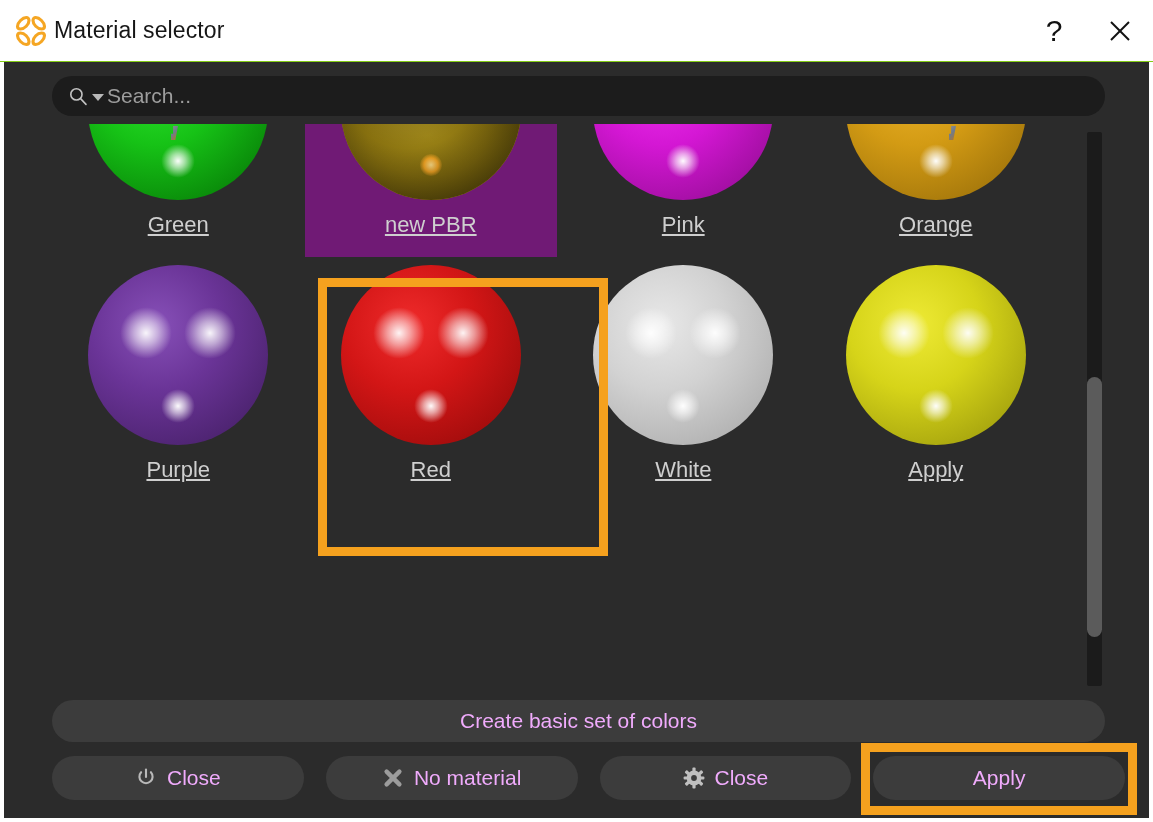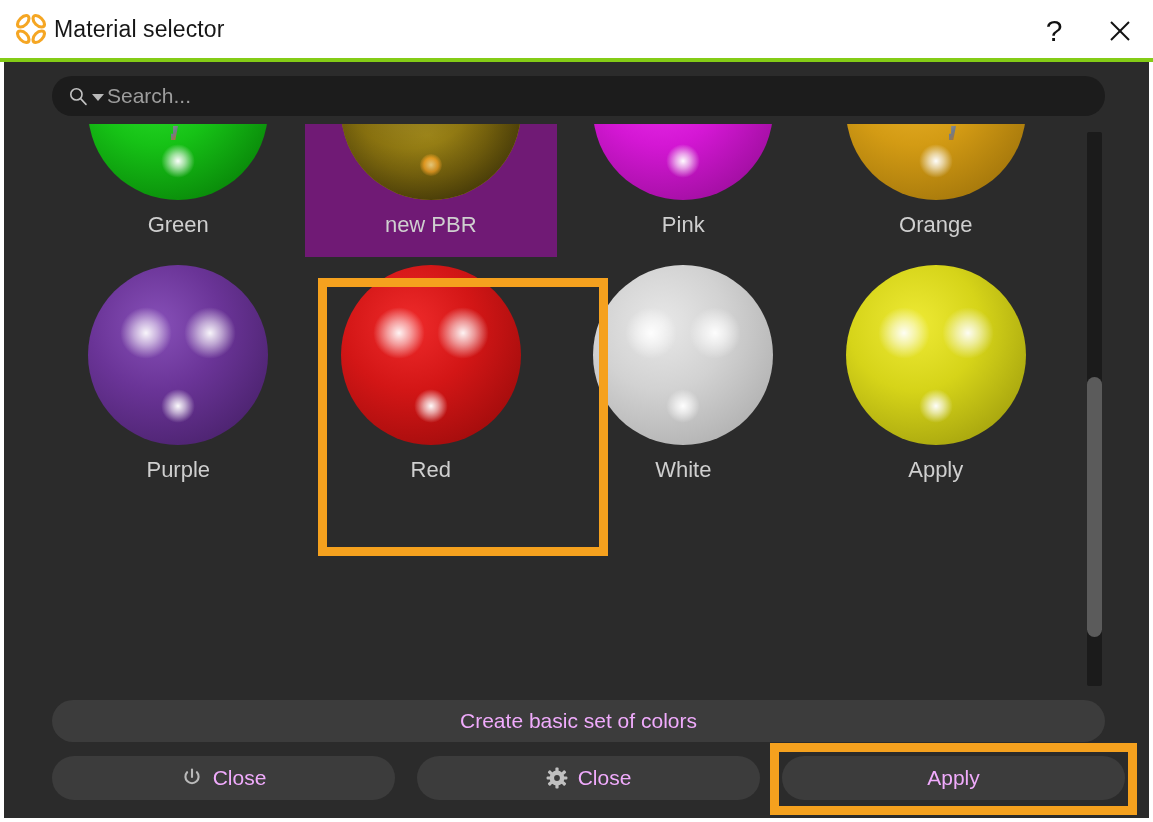--- a/index.html
+++ b/index.html
@@ -18,21 +18,21 @@
     display: flex; flex-direction: column;
   }
 
   
   #titlebar {
     position: relative;
     height: 62px; flex: 0 0 62px;
     background: #ffffff;
     display: flex; align-items: center;
     padding-left: 14px;
-    border-bottom: 4px solid #84cc16;
+    border-bottom: 1px solid #84cc16;
   }
   #app-logo { width: 34px; height: 34px; flex: 0 0 34px; }
   #title-text {
     font-size: 23px; color: #161616;
     margin-left: 6px; letter-spacing: .1px;
     white-space: nowrap;
   }
   .titlebtn {
     position: absolute; top: 0; height: 62px; width: 66px;
     display: flex; align-items: center; justify-content: center;
@@ -101,20 +101,21 @@
   .mat-thumb {
     width: 180px; height: 180px;
     border-radius: 50%;
     position: relative;
     flex: 0 0 180px;
   }
   .mat-label {
     margin-top: 12px;
     font-size: 22px; color: #cfcfcf;
     white-space: nowrap;
+    text-decoration: underline;
   }
   
   .mat-thumb.shaded::before,
   .mat-thumb.shaded::after {
     content: ""; position: absolute; border-radius: 50%;
     background: radial-gradient(circle, rgba(255,255,255,.95) 0%, rgba(255,255,255,.55) 32%, rgba(255,255,255,0) 70%);
   }
   .mat-thumb.shaded::before { width: 52px; height: 52px; left: 32px;  top: 42px; }
   .mat-thumb.shaded::after  { width: 52px; height: 52px; right: 32px; top: 42px; }
   .spec-bottom {
@@ -341,20 +342,28 @@
       <button class="btn">
         <span class="btn-icon">
           <svg viewBox="0 0 22 22" width="22" height="22" aria-hidden="true">
             <path d="M11 2.6 V 10" stroke="#b9b9b9" stroke-width="2.1" stroke-linecap="round" fill="none"></path>
             <path d="M6.1 5.2 A 6.6 6.6 0 1 0 15.9 5.2" stroke="#b9b9b9" stroke-width="2.1" fill="none" stroke-linecap="round"></path>
           </svg>
         </span>
         <span>Close</span>
       </button>
 
+      <button class="btn">
+        <span class="btn-icon">
+          <svg viewBox="0 0 22 22" width="22" height="22" aria-hidden="true">
+            <path d="M4.6 4.6 L17.4 17.4 M17.4 4.6 L4.6 17.4" stroke="#9c9c9c" stroke-width="4.4" stroke-linecap="round"></path>
+          </svg>
+        </span>
+        <span>No material</span>
+      </button>
 
       <button class="btn">
         <span class="btn-icon">
           <svg viewBox="0 0 22 22" width="22" height="22" aria-hidden="true">
             <g fill="#c0c0c0">
               <circle cx="11" cy="11" r="7.4"></circle>
               <rect x="9.4" y="0.6" width="3.2" height="4.4" rx="1"></rect>
               <rect x="9.4" y="17" width="3.2" height="4.4" rx="1"></rect>
               <rect x="0.6" y="9.4" width="4.4" height="3.2" rx="1"></rect>
               <rect x="17" y="9.4" width="4.4" height="3.2" rx="1"></rect>

